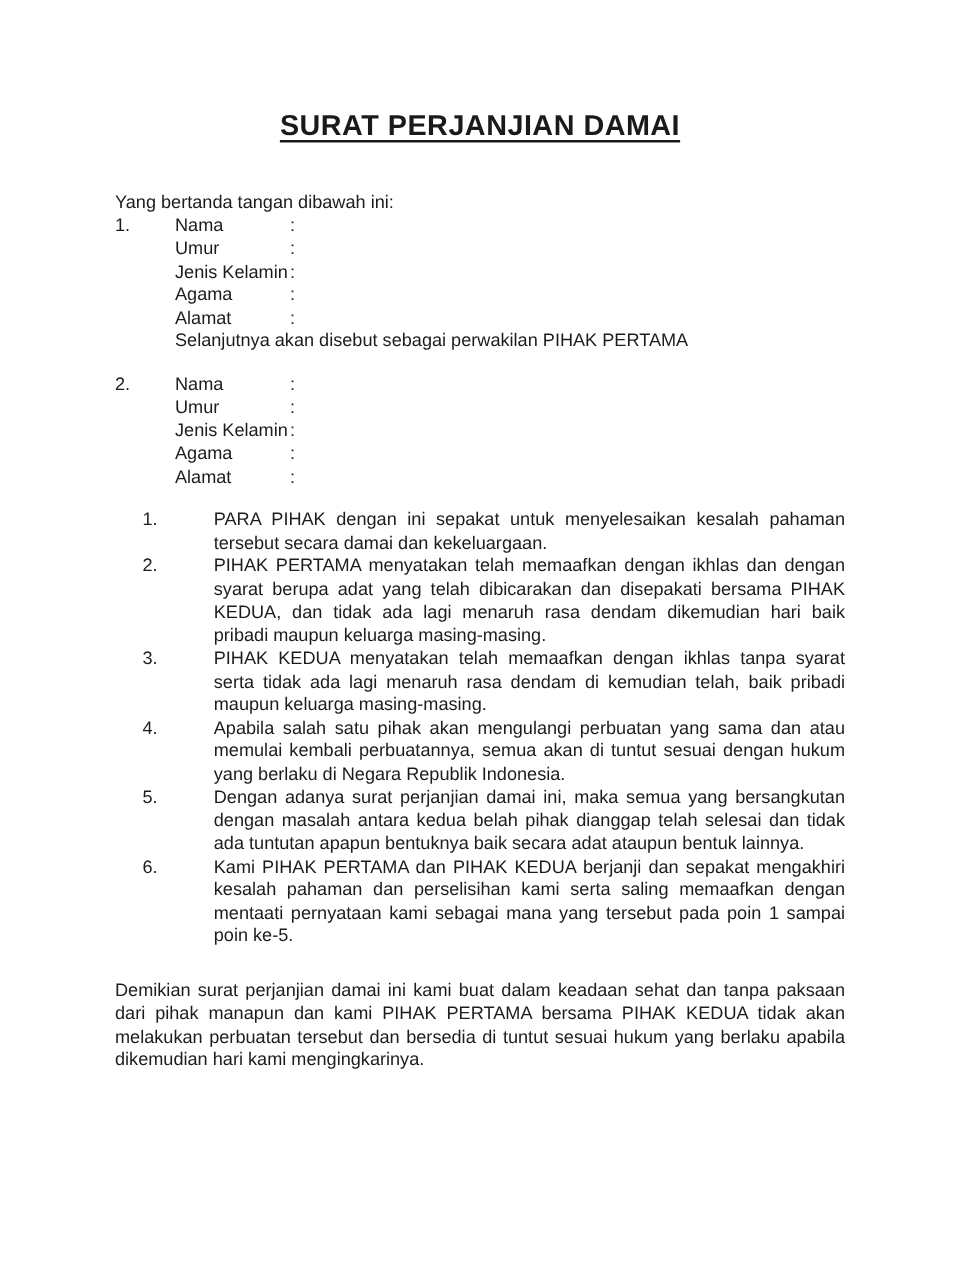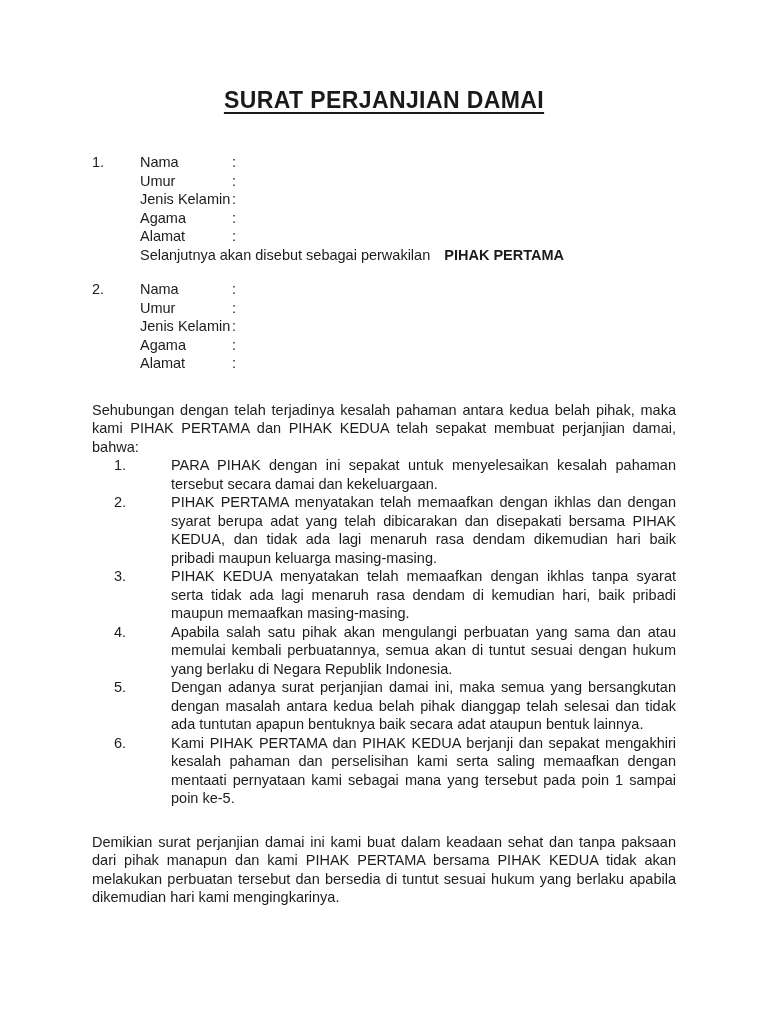--- a/index.html
+++ b/index.html
@@ -29,41 +29,42 @@
     color: #1a1a1a;
   }
   .intro { margin: 0; }
   .party { margin: 0 0 16px 0; }
   .prow { display: flex; }
   .pnum { width: 48px; flex: none; }
   .plabel { width: 92px; flex: none; }
   .pcolon { flex: none; }
   .pvalue { flex: 1; }
   .pclosing { margin-left: 48px; }
-  .pclosing b { font-weight: 700; margin-left: 10px; }
+  .pclosing b { font-weight: 400; }
   .preamble {
     margin-top: 28px;
     text-align: justify;
   }
   .clauses { margin: 0; }
   .clause { display: flex; }
   .cnum { margin-left: 22px; width: 27px; flex: none; }
   .ctext { flex: 1; text-align: justify; margin-left: 30px; }
   .closing {
     margin-top: 25px;
     text-align: justify;
   }
 </style>
 </head>
 <body>
 
 <div class="page">
 
   <h1 class="doc-title">SURAT PERJANJIAN DAMAI</h1>
 
+  <p class="intro">Yang bertanda tangan dibawah ini:</p>
 
   <section class="party">
     <div class="prow">
       <span class="pnum">1.</span>
       <span class="plabel">Nama</span>
       <span class="pcolon">:</span>
       <span class="pvalue"></span>
     </div>
     <div class="prow">
       <span class="pnum"></span>
@@ -120,34 +121,33 @@
       <span class="pvalue"></span>
     </div>
     <div class="prow">
       <span class="pnum"></span>
       <span class="plabel">Alamat</span>
       <span class="pcolon">:</span>
       <span class="pvalue"></span>
     </div>
   </section>
 
-  <p class="preamble">Sehubungan dengan telah terjadinya kesalah pahaman antara kedua belah pihak, maka kami PIHAK PERTAMA dan PIHAK KEDUA telah sepakat membuat perjanjian damai, bahwa:</p>
 
   <div class="clauses">
     <div class="clause">
       <span class="cnum">1.</span>
       <span class="ctext">PARA PIHAK dengan ini sepakat untuk menyelesaikan kesalah pahaman tersebut secara damai dan kekeluargaan.</span>
     </div>
     <div class="clause">
       <span class="cnum">2.</span>
       <span class="ctext">PIHAK PERTAMA menyatakan telah memaafkan dengan ikhlas dan dengan syarat berupa adat yang telah dibicarakan dan disepakati bersama PIHAK KEDUA, dan tidak ada lagi menaruh rasa dendam dikemudian hari baik pribadi maupun keluarga masing-masing.</span>
     </div>
     <div class="clause">
       <span class="cnum">3.</span>
-      <span class="ctext">PIHAK KEDUA menyatakan telah memaafkan dengan ikhlas tanpa syarat serta tidak ada lagi menaruh rasa dendam di kemudian hari, baik pribadi maupun memaafkan masing-masing.</span>
+      <span class="ctext">PIHAK KEDUA menyatakan telah memaafkan dengan ikhlas tanpa syarat serta tidak ada lagi menaruh rasa dendam di kemudian telah, baik pribadi maupun keluarga masing-masing.</span>
     </div>
     <div class="clause">
       <span class="cnum">4.</span>
       <span class="ctext">Apabila salah satu pihak akan mengulangi perbuatan yang sama dan atau memulai kembali perbuatannya, semua akan di tuntut sesuai dengan hukum yang berlaku di Negara Republik Indonesia.</span>
     </div>
     <div class="clause">
       <span class="cnum">5.</span>
       <span class="ctext">Dengan adanya surat perjanjian damai ini, maka semua yang bersangkutan dengan masalah antara kedua belah pihak dianggap telah selesai dan tidak ada tuntutan apapun bentuknya baik secara adat ataupun bentuk lainnya.</span>
     </div>
     <div class="clause">

